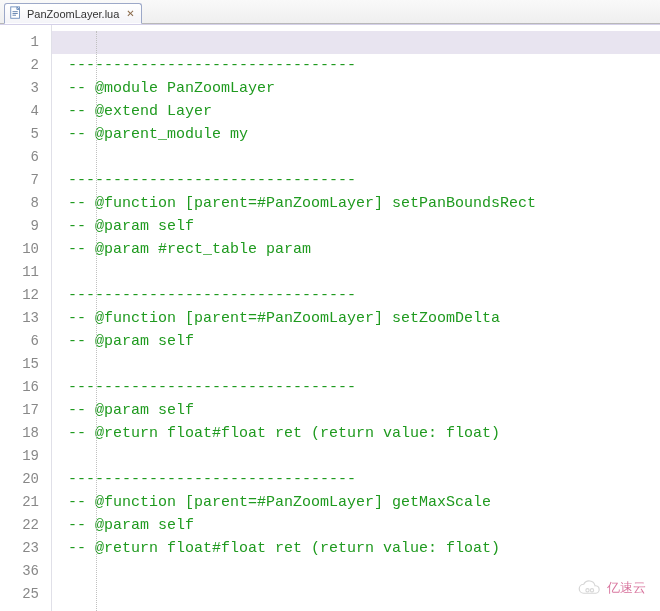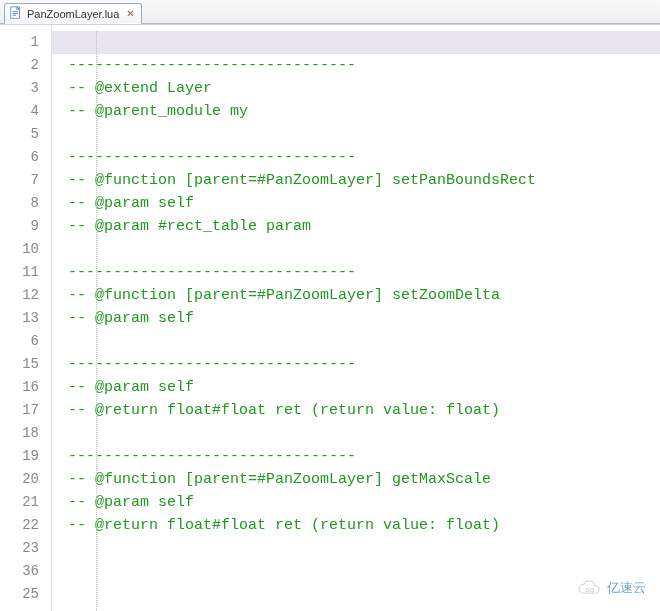--- a/index.html
+++ b/index.html
@@ -96,21 +96,21 @@
   background: #e8e4f0;
 }
 .watermark {
   position: absolute;
   right: 14px;
   bottom: 14px;
   display: flex;
   align-items: center;
   gap: 6px;
   opacity: 0.6;
-  color: #0369a1;
+  color: #be185d;
   font-size: 13px;
 }
 .watermark-icon {
   width: 24px;
   height: 18px;
 }
 </style>
 </head>
 <body>
 
@@ -155,20 +155,21 @@
       <div class="ln">21</div>
       <div class="ln">22</div>
       <div class="ln">23</div>
       <div class="ln">36</div>
       <div class="ln">25</div>
     </div>
   <div class="code-area" id="code">
     <div class="indent-guide"></div>
   <div class="line current"></div>
       <div class="line">--------------------------------</div>
+      <div class="line">-- @module PanZoomLayer</div>
       <div class="line">-- @extend Layer</div>
       <div class="line">-- @parent_module my</div>
       <div class="line"></div>
       <div class="line">--------------------------------</div>
       <div class="line">-- @function [parent=#PanZoomLayer] setPanBoundsRect </div>
       <div class="line">-- @param self</div>
       <div class="line">-- @param #rect_table param</div>
       <div class="line">        </div>
       <div class="line">--------------------------------</div>
       <div class="line">-- @function [parent=#PanZoomLayer] setZoomDelta </div>

